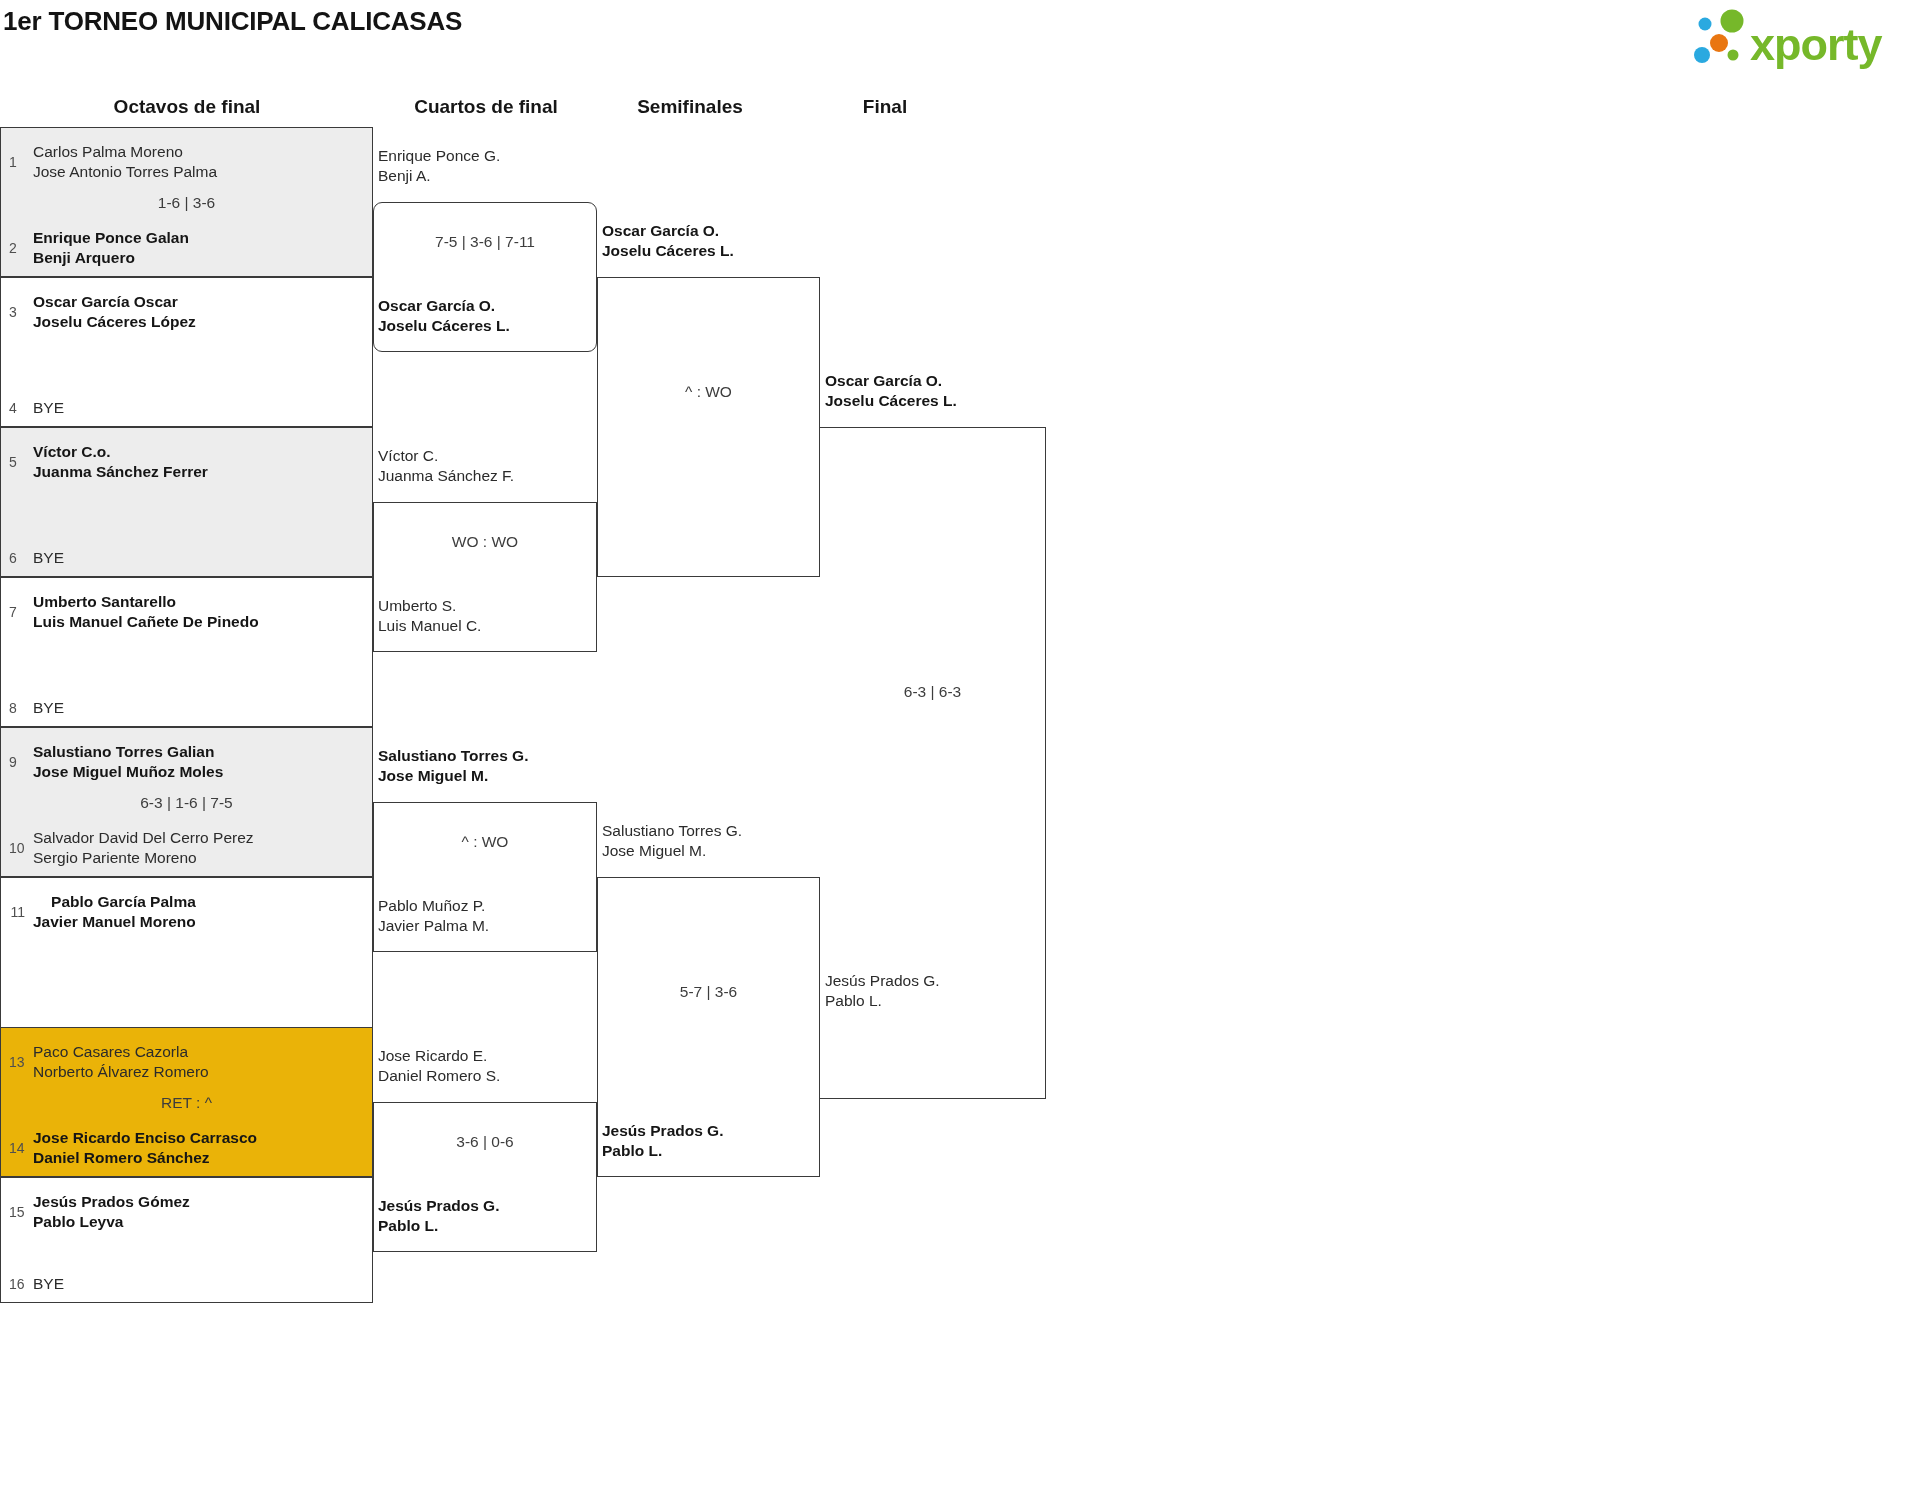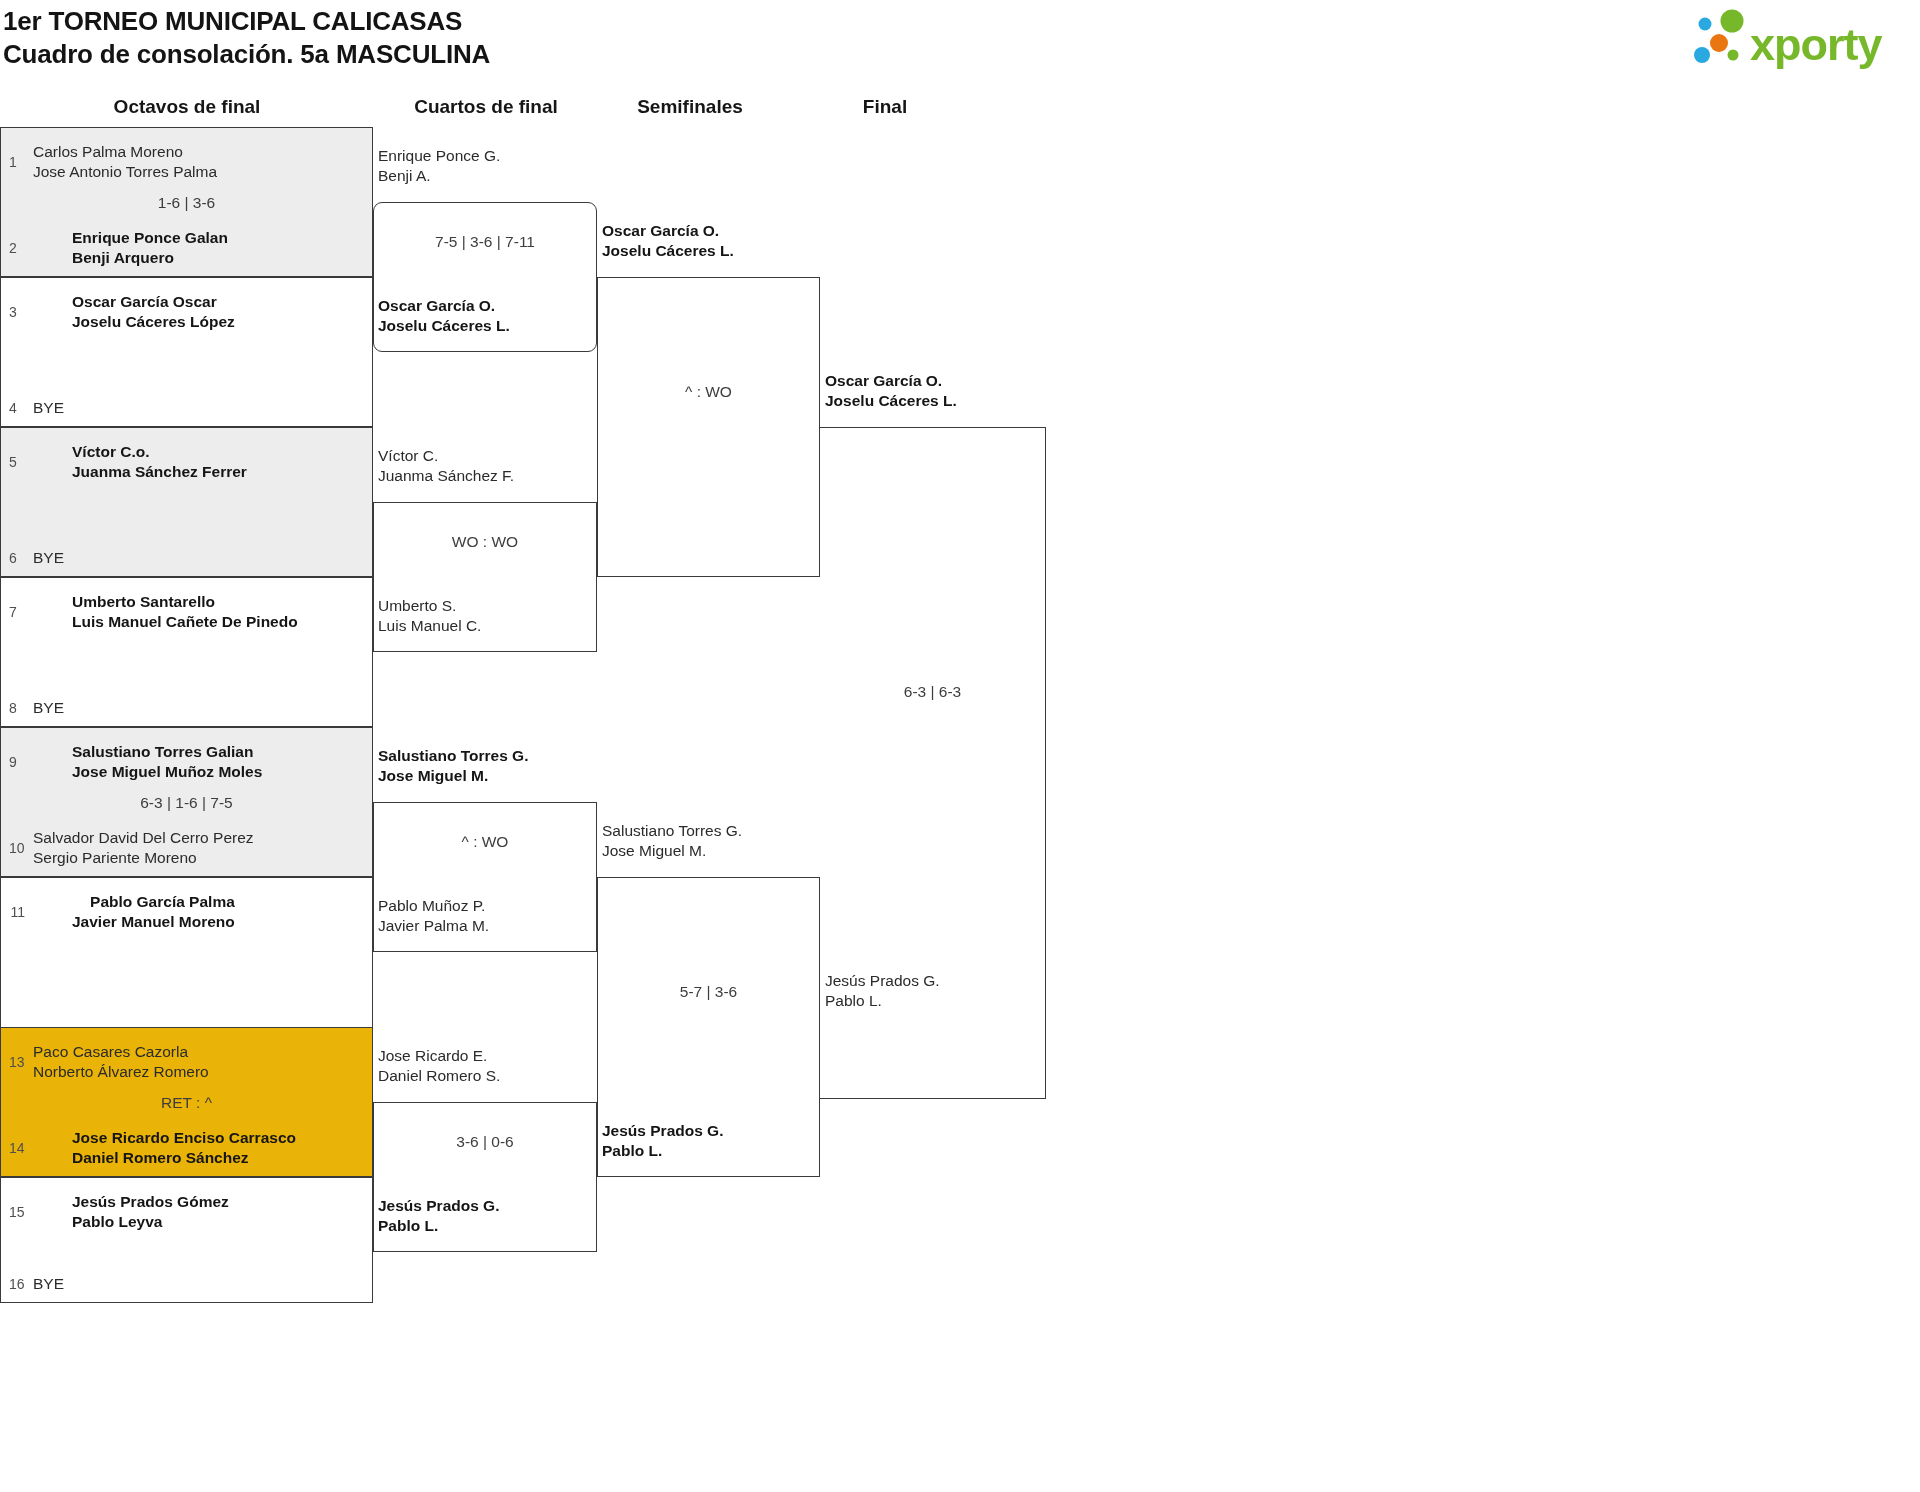--- a/index.html
+++ b/index.html
@@ -10,33 +10,32 @@
   .logo-svg{position:absolute;left:1688px;top:2px;}
   .round-header{position:absolute;top:96px;transform:translateX(-50%);
                 font-size:19px;font-weight:700;color:#161616;white-space:nowrap;}
   .m-box{position:absolute;border:1px solid #3a3a3a;box-sizing:border-box;background:#ffffff;}
   .m-box.final{border-left:none;}
   .entry{position:absolute;left:8px;right:6px;display:flex;align-items:center;gap:8px;}
   .entry.t1{top:14px;}
   .entry.t2{bottom:8px;}
   .seed{min-width:16px;font-size:14px;color:#4f4f4f;flex:none;}
   .names{font-size:15.5px;color:#2b2b2b;line-height:20px;}
-  .names.winner{font-weight:700;color:#151515;margin-left:39px;}
+  .names.winner{font-weight:700;color:#151515;}
   .box-score{position:absolute;left:0;right:0;text-align:center;font-size:15.5px;
              color:#3d3d3d;line-height:20px;}
   .team-label{position:absolute;font-size:15.5px;color:#2b2b2b;line-height:20px;white-space:nowrap;}
   .team-label.winner{font-weight:700;color:#151515;}
 </style>
 </head>
 <body>
 
 <div class="page" id="page">
   <div class="title">
     <div>1er TORNEO MUNICIPAL CALICASAS</div>
-    <div>Cuadro de consolación. 5a MASCULINA</div>
   </div>
   <svg class="logo-svg" id="logo" width="220" height="74" viewBox="0 0 220 74">
       <circle cx="17" cy="22" r="6.5" fill="#2aa9e0"></circle>
       <circle cx="44" cy="19" r="11.5" fill="#76b82a"></circle>
       <circle cx="31" cy="41" r="9" fill="#e97611"></circle>
       <circle cx="14" cy="53" r="8" fill="#2aa9e0"></circle>
       <circle cx="45" cy="53" r="5.5" fill="#76b82a"></circle>
       <text x="62" y="58" font-size="45" font-weight="700" letter-spacing="-1" font-family="&quot;Liberation Sans&quot;, sans-serif" fill="#76b82a">xporty</text>
     </svg>
 <div class="round-header" style="left: 187px;">Octavos de final</div>

